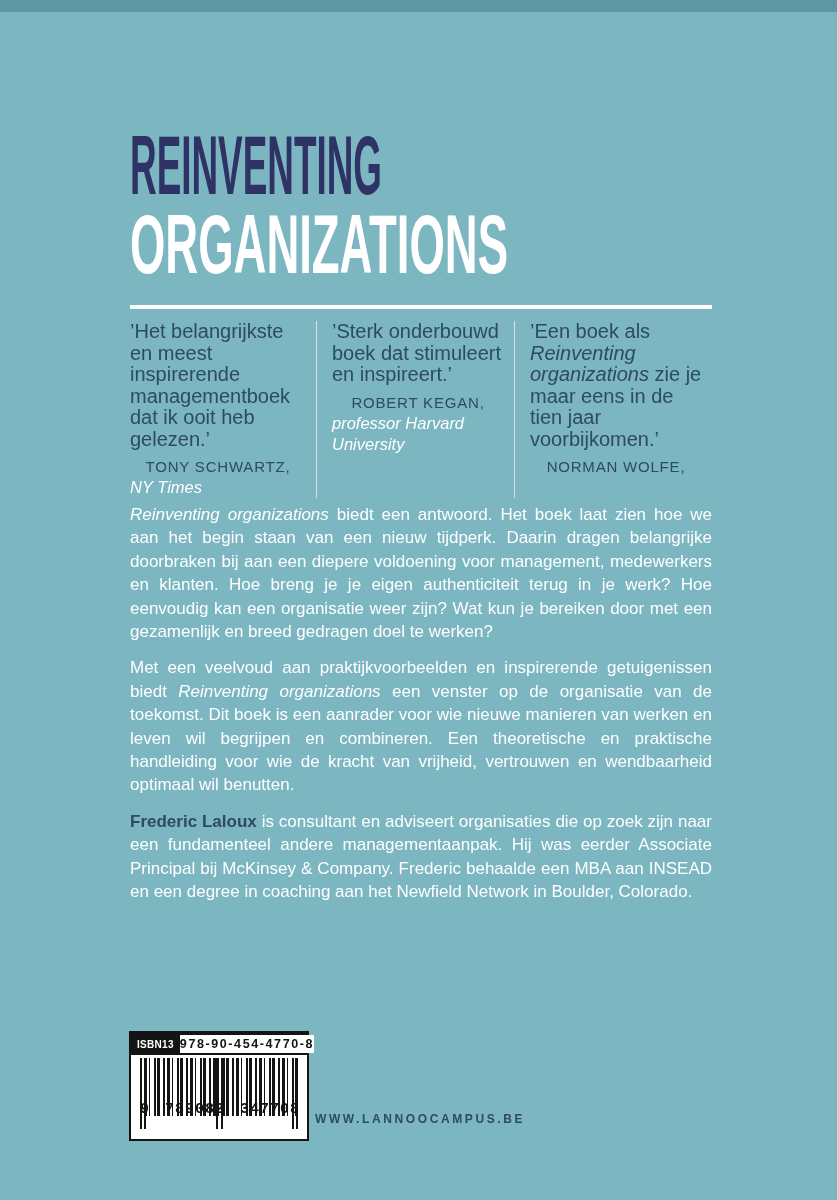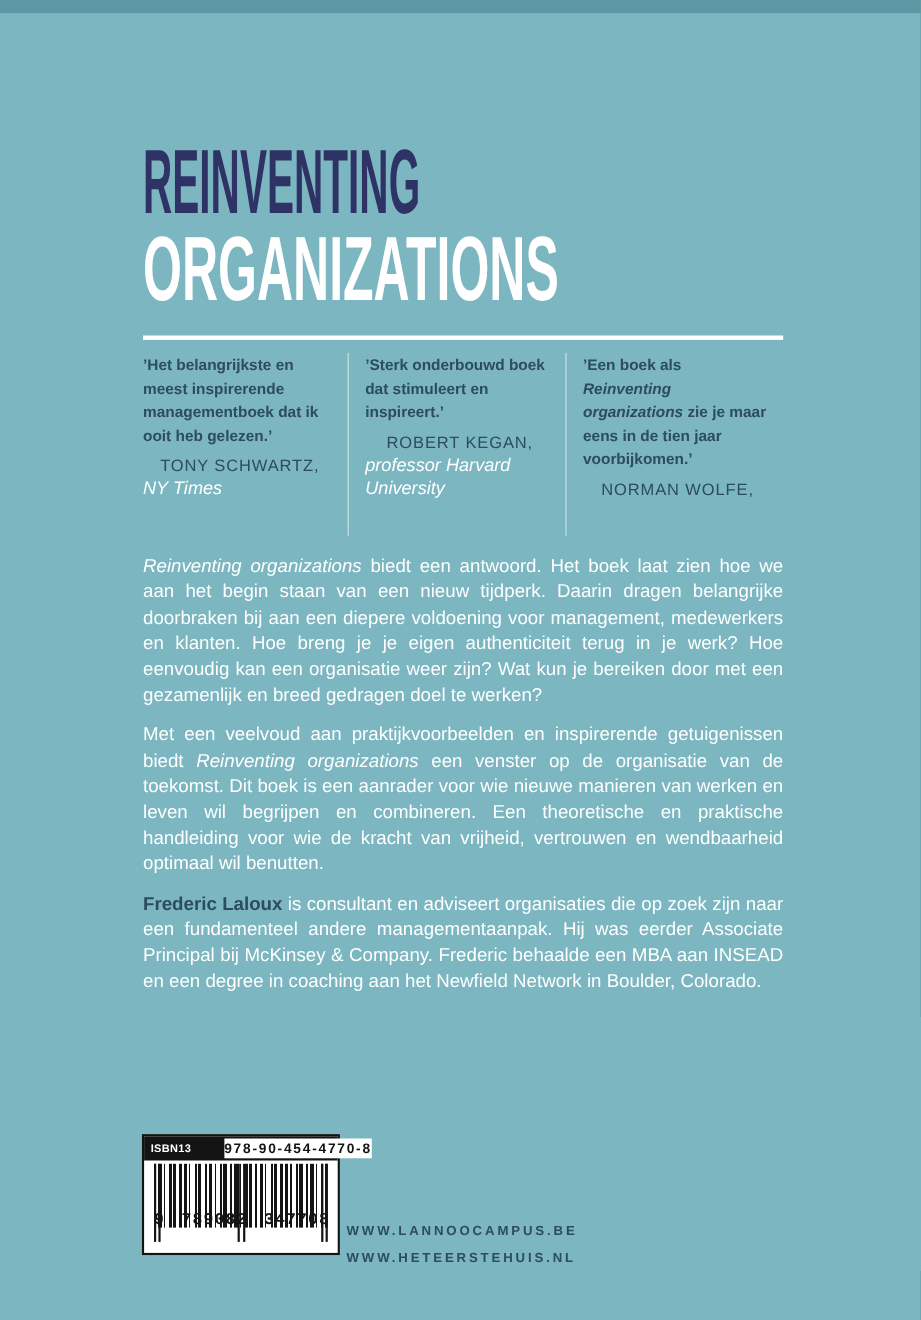--- a/index.html
+++ b/index.html
@@ -30,21 +30,21 @@
   }
 
   
   .quotes{
     position:absolute;left:130px;top:309px;width:582px;
     display:grid;grid-template-columns:186px 198px 198px;
   }
   .qcol{min-height:166px;padding-right:10px;}
   .qcol + .qcol{border-left:1px solid rgba(255,255,255,.65);padding-left:15px;}
   .qtext{
-    color:var(--text-navy);font-size:14px;line-height:21.5px;font-weight:700;
+    color:var(--text-navy);font-size:20px;line-height:21.5px;font-weight:400;
   }
   .qname{
     color:var(--text-navy);font-size:15px;font-weight:400;
     letter-spacing:.8px;margin-top:7px;line-height:20px;text-align:center;
   }
   .qrole{
     color:var(--body-white);font-size:16.5px;line-height:21px;
   }
   .qrole .it, .qtext .it{font-style:italic;}
 
@@ -61,21 +61,20 @@
 
   
   .barcode{
     position:absolute;left:129px;top:1019px;
     width:180px;height:110px;
     background:#ffffff;border:2px solid var(--barcode-black);
   }
   .bc-header{
     display:flex;align-items:stretch;height:22px;
     background:var(--barcode-black);
-    gap:24px;
   }
   .bc-label{
     color:#ffffff;font-size:10px;font-weight:700;
     display:flex;align-items:center;padding:0 6px;letter-spacing:.3px;
   }
   .bc-isbn{
     flex:1;background:#ffffff;color:var(--barcode-black);
     margin:2px 2px 2px 0;display:flex;align-items:center;justify-content:center;
     font-size:12.5px;font-weight:700;letter-spacing:1.6px;white-space:nowrap;
   }
@@ -158,16 +157,15 @@
       <div class="guard g3"></div>
       <div class="guard g4"></div>
       <div class="guard g5"></div>
       <div class="guard g6"></div>
       <div class="bc-digits">9 789082 347708</div>
     </div>
   </div>
 
   <div class="footer">
     <div>WWW.LANNOOCAMPUS.BE</div>
-    <div>WWW.HETEERSTEHUIS.NL</div>
   </div>
 
 </div>
 
 </body></html>

